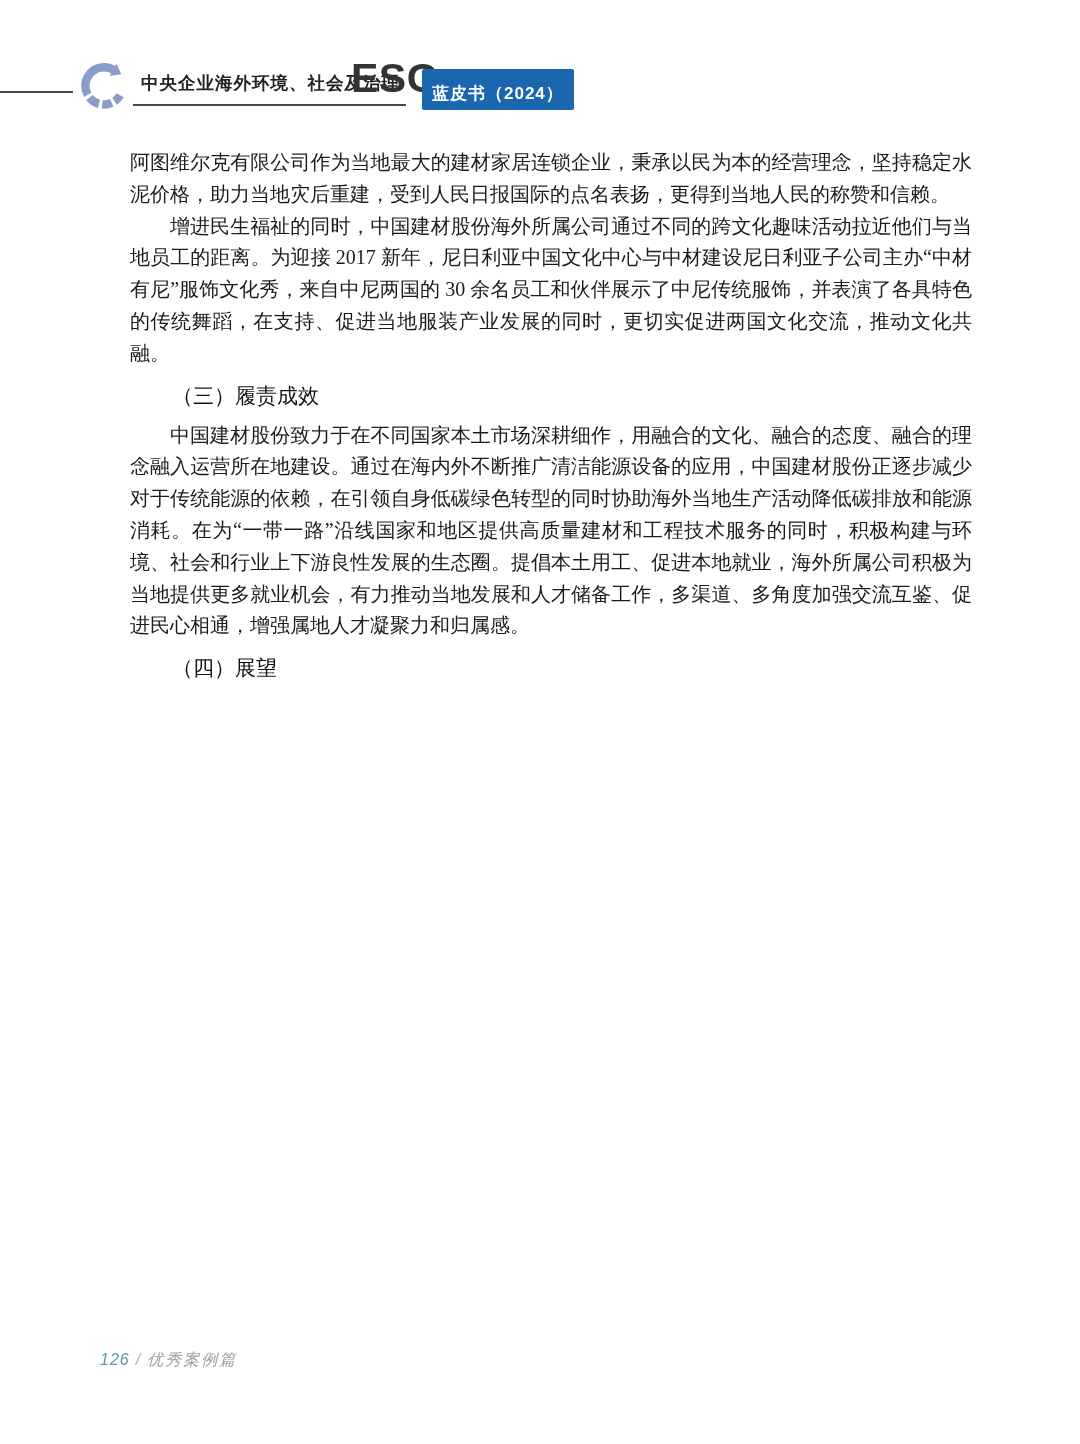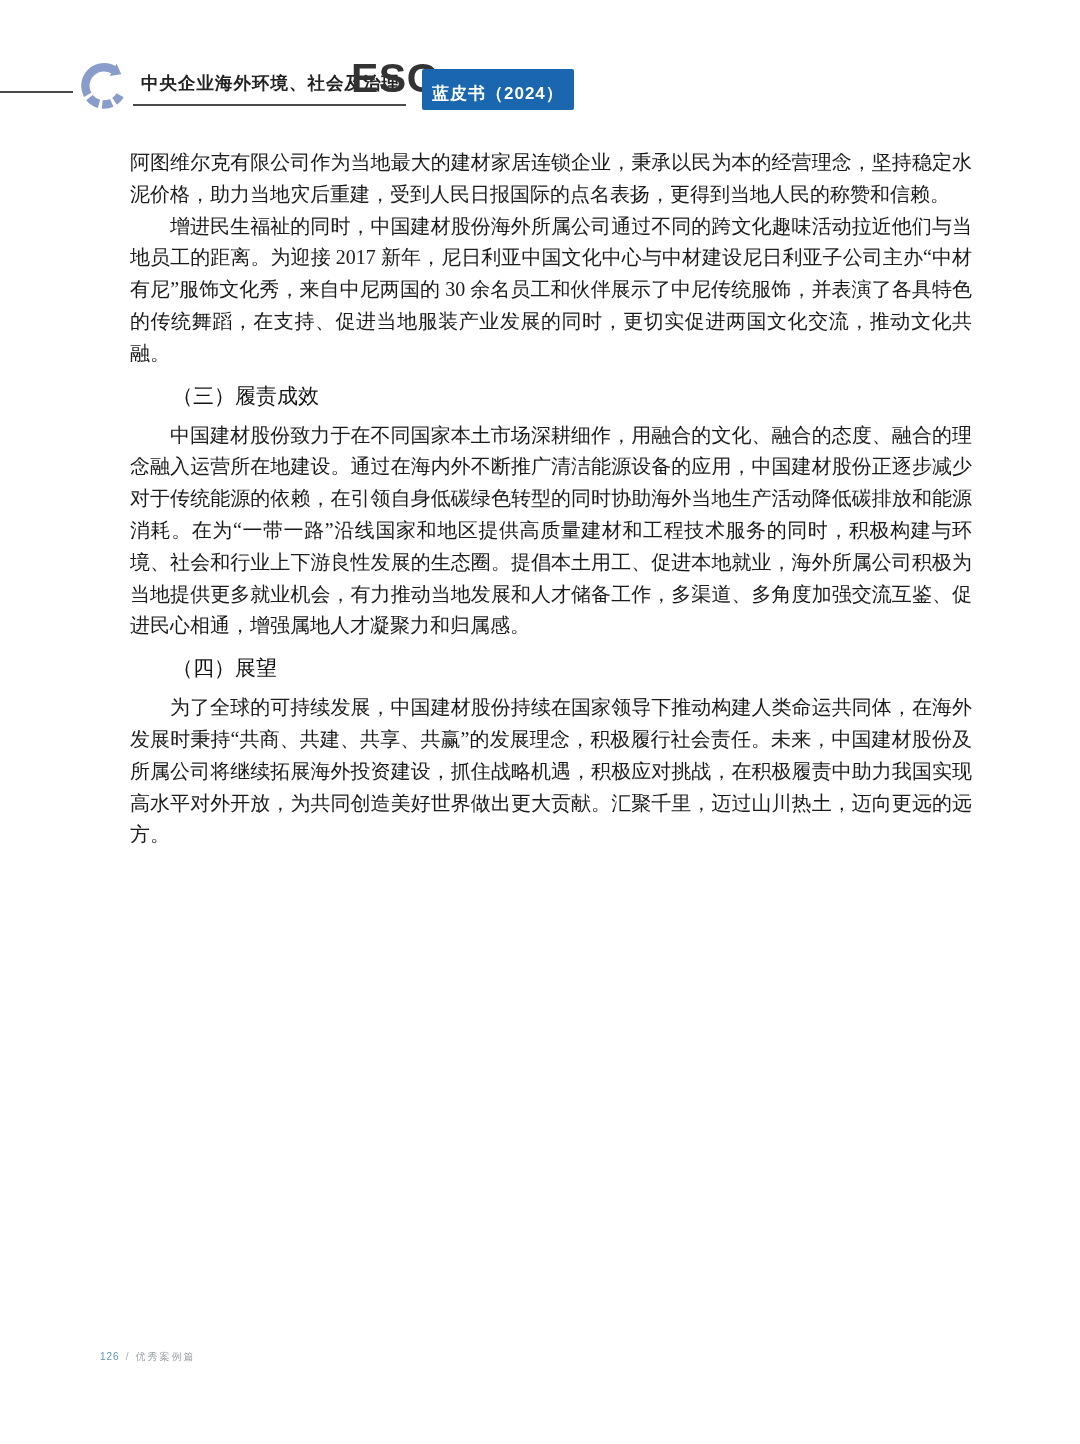--- a/index.html
+++ b/index.html
@@ -71,23 +71,24 @@
     color: #111111;
     text-indent: 2em;
     margin: 9px 0 7px 0;
     line-height: 34px;
   }
 
   
   .footer {
     position: absolute; left: 100px; top: 1350px;
     font-family: "Liberation Sans", sans-serif;
-    font-size: 10px;
+    font-size: 16px;
     letter-spacing: 1px;
     white-space: nowrap;
+    font-style: italic;
   }
   .footer .pagenum { color: #6095b3; }
   .footer .sep { color: #aab0b6; margin: 0 6px; }
   .footer .section { color: #9aa0a6; letter-spacing: 2px; }
 </style>
 </head>
 <body>
 
 <div class="page">
 
@@ -103,20 +104,19 @@
     <div class="esg">ESG</div>
     <div class="badge">蓝皮书（2024）</div>
   </div>
 
   <div class="content">
     <p class="para">阿图维尔克有限公司作为当地最大的建材家居连锁企业，秉承以民为本的经营理念，坚持稳定水泥价格，助力当地灾后重建，受到人民日报国际的点名表扬，更得到当地人民的称赞和信赖。</p>
     <p class="para indent">增进民生福祉的同时，中国建材股份海外所属公司通过不同的跨文化趣味活动拉近他们与当地员工的距离。为迎接 2017 新年，尼日利亚中国文化中心与中材建设尼日利亚子公司主办“中材有尼”服饰文化秀，来自中尼两国的 30 余名员工和伙伴展示了中尼传统服饰，并表演了各具特色的传统舞蹈，在支持、促进当地服装产业发展的同时，更切实促进两国文化交流，推动文化共融。</p>
     <h3 class="heading">（三）履责成效</h3>
     <p class="para indent">中国建材股份致力于在不同国家本土市场深耕细作，用融合的文化、融合的态度、融合的理念融入运营所在地建设。通过在海内外不断推广清洁能源设备的应用，中国建材股份正逐步减少对于传统能源的依赖，在引领自身低碳绿色转型的同时协助海外当地生产活动降低碳排放和能源消耗。在为“一带一路”沿线国家和地区提供高质量建材和工程技术服务的同时，积极构建与环境、社会和行业上下游良性发展的生态圈。提倡本土用工、促进本地就业，海外所属公司积极为当地提供更多就业机会，有力推动当地发展和人才储备工作，多渠道、多角度加强交流互鉴、促进民心相通，增强属地人才凝聚力和归属感。</p>
     <h3 class="heading">（四）展望</h3>
-    <p class="para indent">为了全球的可持续发展，中国建材股份持续在国家领导下推动构建人类命运共同体，在海外发展时秉持“共商、共建、共享、共赢”的发展理念，积极履行社会责任。未来，中国建材股份及所属公司将继续拓展海外投资建设，抓住战略机遇，积极应对挑战，在积极履责中助力我国实现高水平对外开放，为共同创造美好世界做出更大贡献。汇聚千里，迈过山川热土，迈向更远的远方。</p>
   </div>
 
   <div class="footer">
     <span class="pagenum">126</span><span class="sep">/</span><span class="section">优秀案例篇</span>
   </div>
 
 </div>
 
 </body></html>

